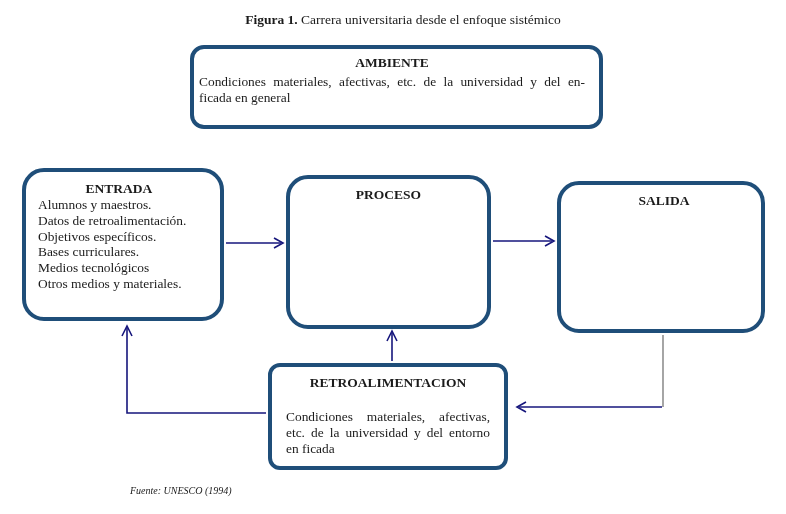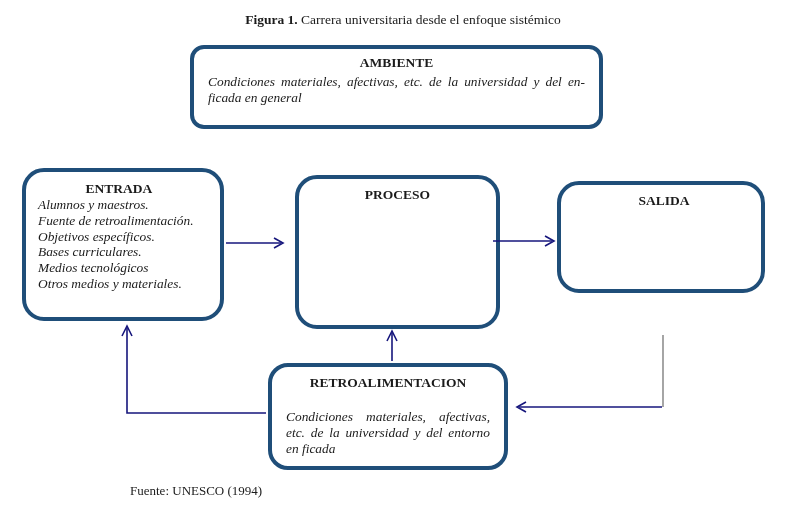--- a/index.html
+++ b/index.html
@@ -31,43 +31,43 @@
     box-sizing:border-box;
     border:4px solid var(--box-border);
     background:var(--background);
     font-size:13.4px;line-height:15.8px;
   }
   .box .heading{
     font-weight:bold;
     text-align:center;
     font-size:13.5px;line-height:16px;
   }
-  .box .ln{white-space:nowrap;font-style:italic;}
+  .box .ln{white-space:nowrap;}
   .box .ln.stretch{
     white-space:normal;
     text-align:justify;
     text-align-last:justify;
   }
-  .box-ambiente{left:190px;top:45px;width:413px;height:84px;border-radius:14px;padding:6px 14px 0 14px;}
+  .box-ambiente{left:190px;top:45px;width:413px;height:84px;border-radius:14px;padding:6px 14px 0 5px;}
   .box-ambiente .body{margin-top:3px;}
   .box-entrada{left:22px;top:168px;width:202px;height:153px;border-radius:22px;padding:9px 20px 0 12px;}
-  .box-proceso{left:286px;top:175px;width:205px;height:154px;border-radius:22px;padding:8px 13px 0 13px;margin-left:9px;}
-  .box-salida{left:557px;top:181px;width:208px;height:112px;border-radius:22px;padding:8px 14px 0 20px;}
+  .box-proceso{left:286px;top:175px;width:205px;height:154px;border-radius:22px;padding:8px 13px 0 13px;}
+  .box-salida{left:557px;top:181px;width:208px;height:152px;border-radius:22px;padding:8px 14px 0 20px;}
   .box-salida .body{margin-top:8px;}
-  .box-retro{left:268px;top:363px;width:240px;height:107px;border-radius:20px;padding:8px 14px 0 14px;}
+  .box-retro{left:268px;top:363px;width:240px;height:107px;border-radius:12px;padding:8px 14px 0 14px;}
   .box-retro .body{margin-top:18px;}
   .connectors{
     position:absolute;left:0;top:0;width:786px;height:514px;
     pointer-events:none;
   }
   .connectors .navy{stroke:var(--arrow);stroke-width:1.6;fill:none;}
   .connectors .gray{stroke:var(--drop-line);stroke-width:1.2;fill:none;}
   .source{
     position:absolute;left:130px;top:483px;
-    font-size:13px;line-height:15px;
+    font-size:10px;line-height:15px;font-style:italic;
   }
 </style>
 </head>
 <body>
 
 <div class="stage">
 
   <div class="fig-title">
     <b>Figura 1.</b><span> Carrera universitaria desde el enfoque sistémico</span>
   </div>
@@ -77,21 +77,21 @@
     <div class="body">
       <div class="ln stretch">Condiciones materiales, afectivas, etc. de la universidad y del en-</div>
       <div class="ln">ficada en general</div>
     </div>
   </div>
 
   <div class="box box-entrada">
     <div class="heading">ENTRADA</div>
     <div class="body">
       <div class="ln">Alumnos y maestros.</div>
-      <div class="ln">Fuente de retroalimentación.</div>
+      <div class="ln">Datos de retroalimentación.</div>
       <div class="ln">Objetivos específicos.</div>
       <div class="ln">Bases curriculares.</div>
       <div class="ln">Medios tecnológicos</div>
       <div class="ln">Otros medios y materiales.</div>
     </div>
   </div>
 
   <div class="box box-proceso">
     <div class="heading">PROCESO</div>
   </div>

